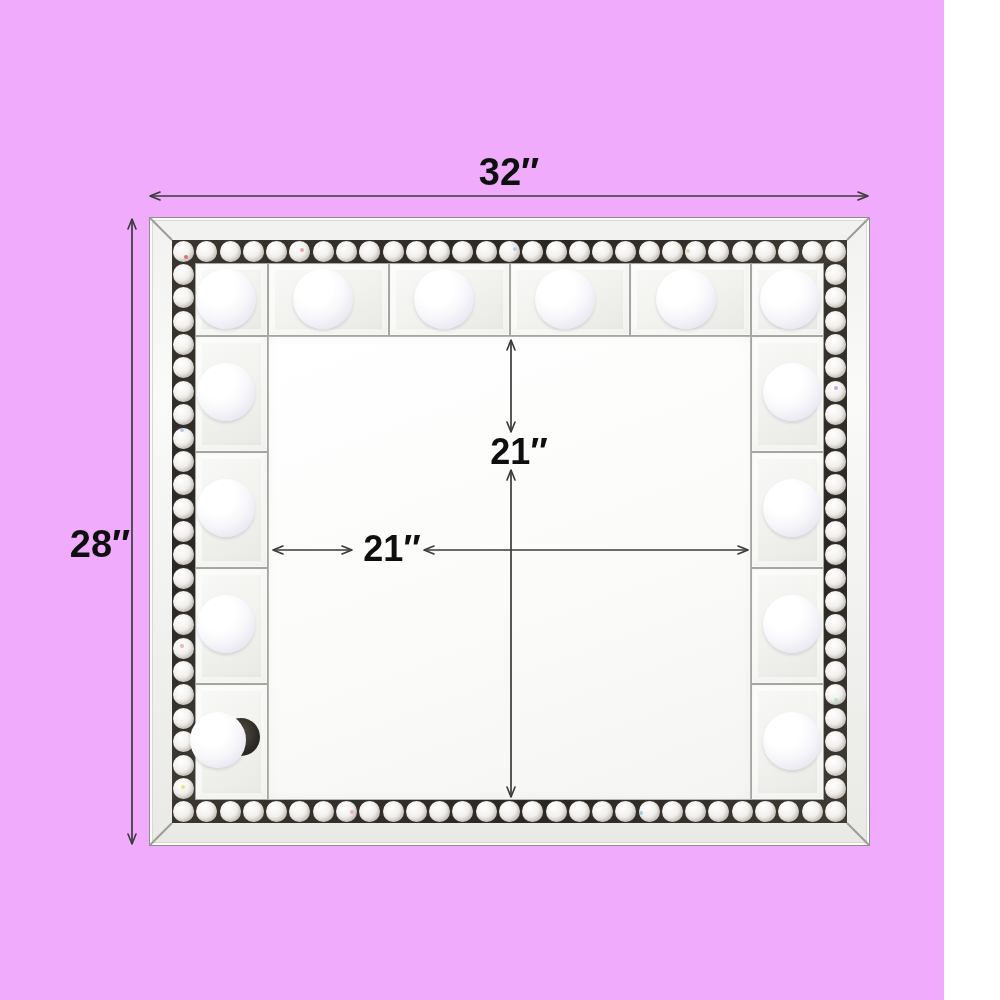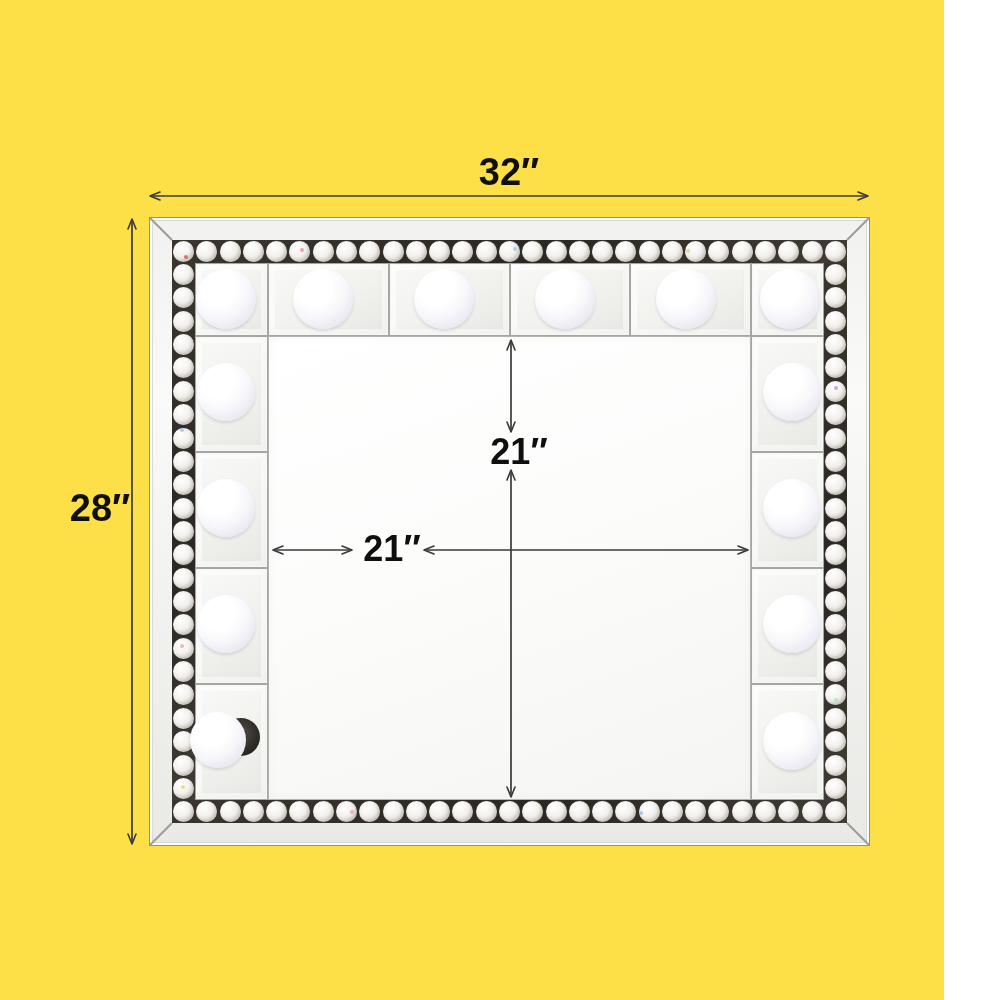--- a/index.html
+++ b/index.html
@@ -1,17 +1,17 @@
 <!DOCTYPE html>
 <html><head>
 <meta charset="utf-8">
 <style>
   html,body{margin:0;padding:0;background:#ffffff;}
   .stage{
-    position:relative;width:944px;height:1000px;background:#fde047;overflow:hidden;
+    position:relative;width:944px;height:1000px;background:#f0abfc;overflow:hidden;
     font-family:"Liberation Sans","DejaVu Sans",sans-serif;
   }
   .mirror{
     position:absolute;
     background:linear-gradient(180deg,#f1f1ef 0%,#fafaf8 28%,#f3f3f1 55%,#e9e9e6 100%);
     border:1px solid #8f8f8b;
     box-shadow:inset 0 0 0 2px #fcfcfa, inset 0 0 0 3px #d9d9d5;
     box-sizing:border-box;
   }
   .band{
@@ -232,17 +232,17 @@
       <line x1="150" y1="196" x2="868" y2="196" marker-start="url(#ah)" marker-end="url(#ah)"></line>
       <line x1="132" y1="219" x2="132" y2="844" marker-start="url(#ah)" marker-end="url(#ah)"></line>
       <line x1="511" y1="340" x2="511" y2="432" marker-start="url(#ah)" marker-end="url(#ah)"></line>
       <line x1="511" y1="470" x2="511" y2="797" marker-start="url(#ah)" marker-end="url(#ah)"></line>
       <line x1="273" y1="550" x2="352" y2="550" marker-start="url(#ah)" marker-end="url(#ah)"></line>
       <line x1="424" y1="550" x2="748" y2="550" marker-start="url(#ah)" marker-end="url(#ah)"></line>
     </g>
   </svg>
 
   <div class="dim-label outer" style="left:509px;top:172px;">32″</div>
-  <div class="dim-label outer" style="left:100px;top:508px;">28″</div>
+  <div class="dim-label outer" style="left:100px;top:544px;">28″</div>
   <div class="dim-label inner" style="left:519px;top:452px;">21″</div>
   <div class="dim-label inner" style="left:392px;top:549px;">21″</div>
 
 </div>
 
 </body></html>

